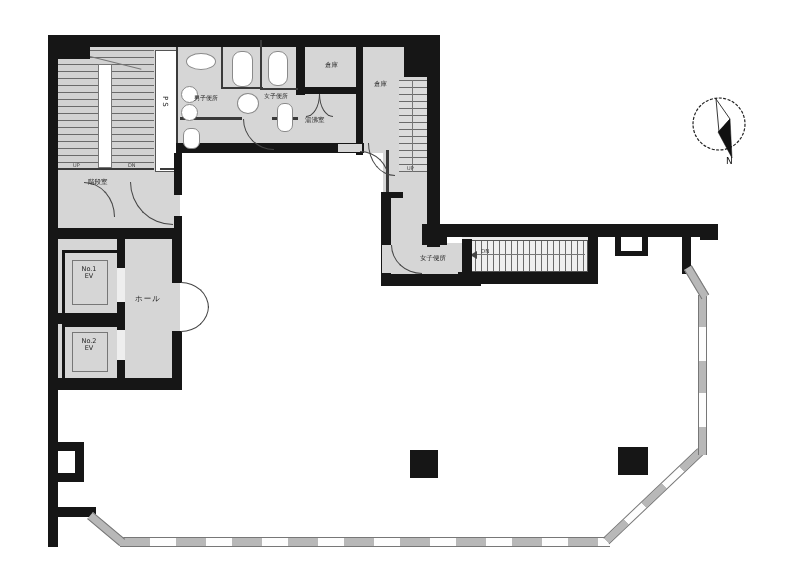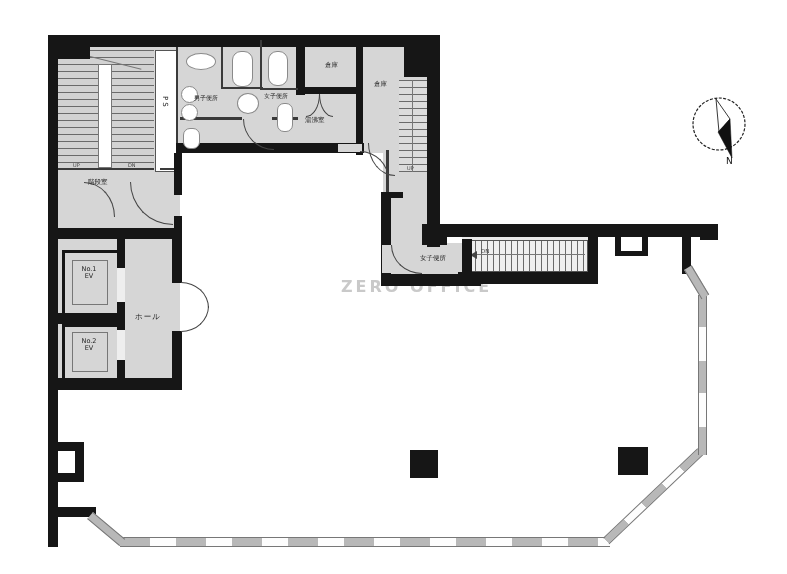--- a/index.html
+++ b/index.html
@@ -27,21 +27,20 @@
 
 <div id="plan">
 
   <div class="floor" style="left:48px;top:35px;width:132px;height:197px;"></div>
   <div class="floor" style="left:176px;top:35px;width:262px;height:118px;"></div>
   <div class="floor" style="left:383px;top:140px;width:56px;height:108px;"></div>
   <div class="floor" style="left:385px;top:243px;width:90px;height:40px;"></div>
   <div class="floor" style="left:58px;top:232px;width:122px;height:158px;"></div>
   <div class="floor2" style="left:462px;top:237px;width:136px;height:42px;"></div>
 
-  <div class="wm" style="left:341px;top:277px;">ZERO OFFICE</div>
 
   <div class="treads" style="left:58px;top:50px;width:96px;height:118px;background-color:#d2d2d2;background-image:repeating-linear-gradient(180deg,#6a6a6a 0 1px,transparent 1px 7px);"></div>
   <div class="fix" style="left:98px;top:64px;width:12px;height:102px;border-color:#777;z-index:2;"></div>
   <div class="hline" style="left:58px;top:48px;width:86px;height:1px;transform:rotate(14deg);transform-origin:left top;"></div>
   <div class="treads" style="left:399px;top:80px;width:28px;height:92px;background-color:#dcdcdc;background-image:repeating-linear-gradient(180deg,#6a6a6a 0 1px,transparent 1px 7px);"></div>
   <div class="hline" style="left:412px;top:80px;width:1px;height:92px;"></div>
   <div class="treads" style="left:468px;top:240px;width:118px;height:30px;background-color:#efefef;background-image:repeating-linear-gradient(90deg,#6a6a6a 0 1px,transparent 1px 6px);border:1px solid #555;"></div>
   <div class="hline" style="left:469px;top:254px;width:116px;height:1px;"></div>
   <div style="position:absolute;left:470px;top:251px;width:0;height:0;border-top:4px solid transparent;border-bottom:4px solid transparent;border-right:7px solid #444;z-index:2;"></div>
 
@@ -133,21 +132,21 @@
   <div class="col" style="left:618px;top:447px;width:30px;height:28px;"></div>
 
   <div class="lbl" style="left:194px;top:95px;font-size:6px;">男子便所</div>
   <div class="lbl" style="left:264px;top:93px;font-size:6px;">女子便所</div>
   <div class="lbl" style="left:325px;top:62px;font-size:6.5px;">倉庫</div>
   <div class="lbl" style="left:374px;top:81px;font-size:6.5px;">倉庫</div>
   <div class="lbl" style="left:305px;top:117px;font-size:6.5px;">湯沸室</div>
   <div class="lbl" style="left:161px;top:96px;font-size:7px;writing-mode:vertical-lr;letter-spacing:2px;">PS</div>
   <div class="lbl" style="left:88px;top:179px;font-size:6.5px;">階段室</div>
   <div class="lbl" style="left:420px;top:255px;font-size:6.5px;">女子便所</div>
-  <div class="lbl" style="left:135px;top:295px;font-size:7.5px;letter-spacing:1px;margin-top:18px;">ホール</div>
+  <div class="lbl" style="left:135px;top:295px;font-size:7.5px;letter-spacing:1px;">ホール</div>
   <div class="lbl" style="left:72px;top:266px;width:34px;font-size:6.5px;text-align:center;">
     <span>No.1</span><br>
     <span>EV</span>
   </div>
   <div class="lbl" style="left:72px;top:338px;width:34px;font-size:6.5px;text-align:center;">
     <span>No.2</span><br>
     <span>EV</span>
   </div>
 
   <div class="lbl tiny" style="left:73px;top:163px;">UP</div>

